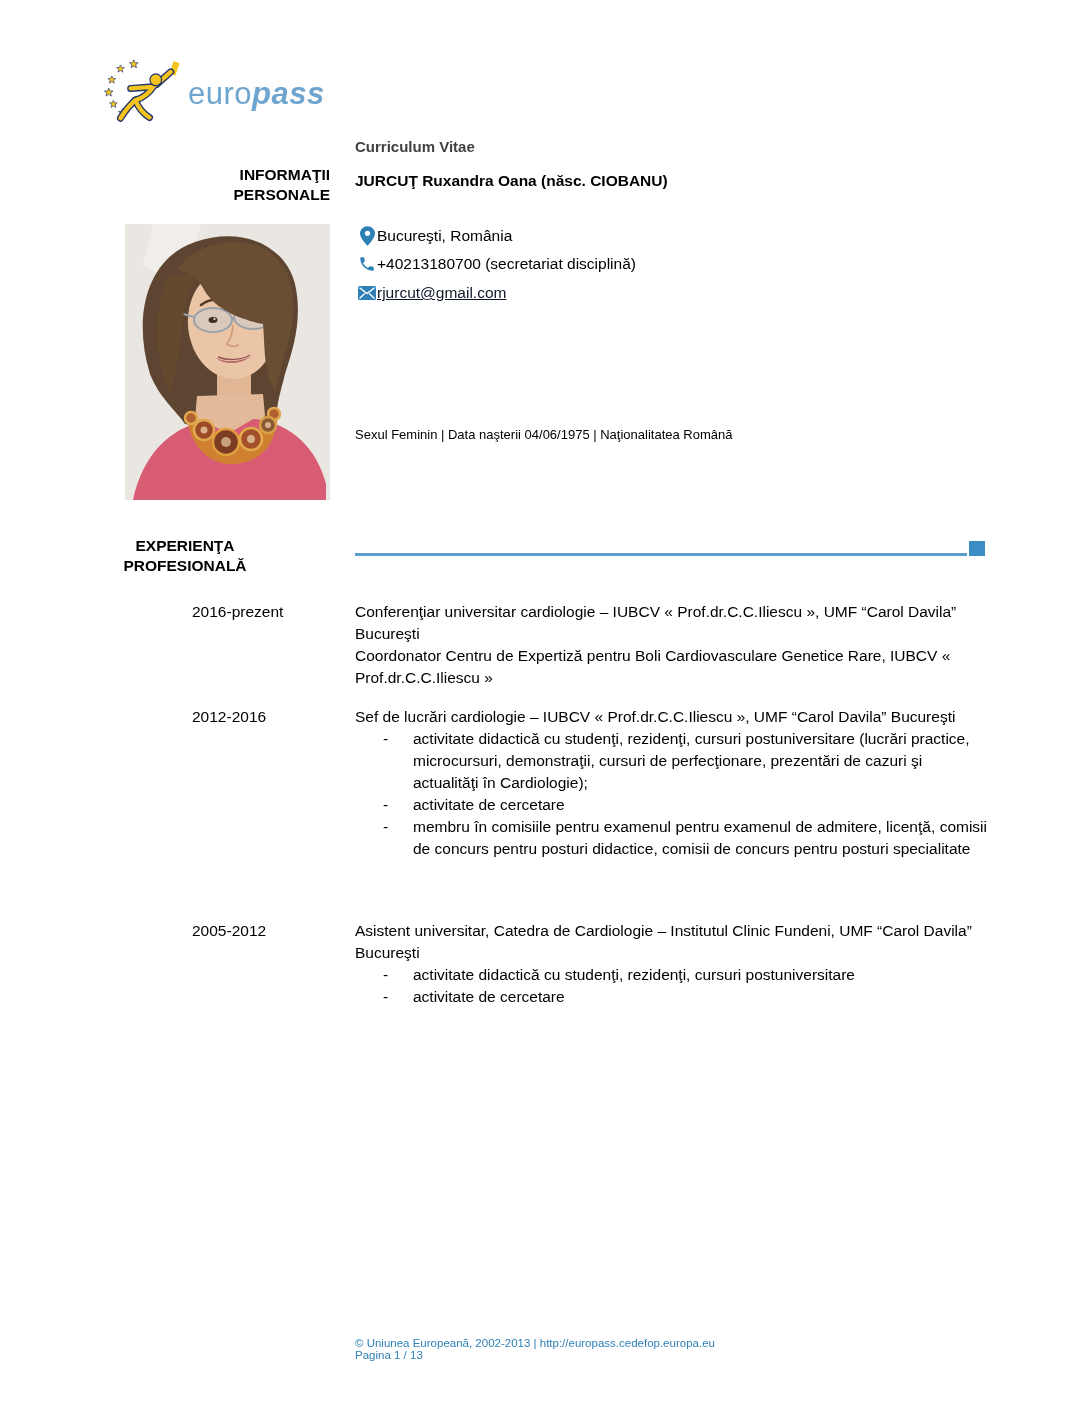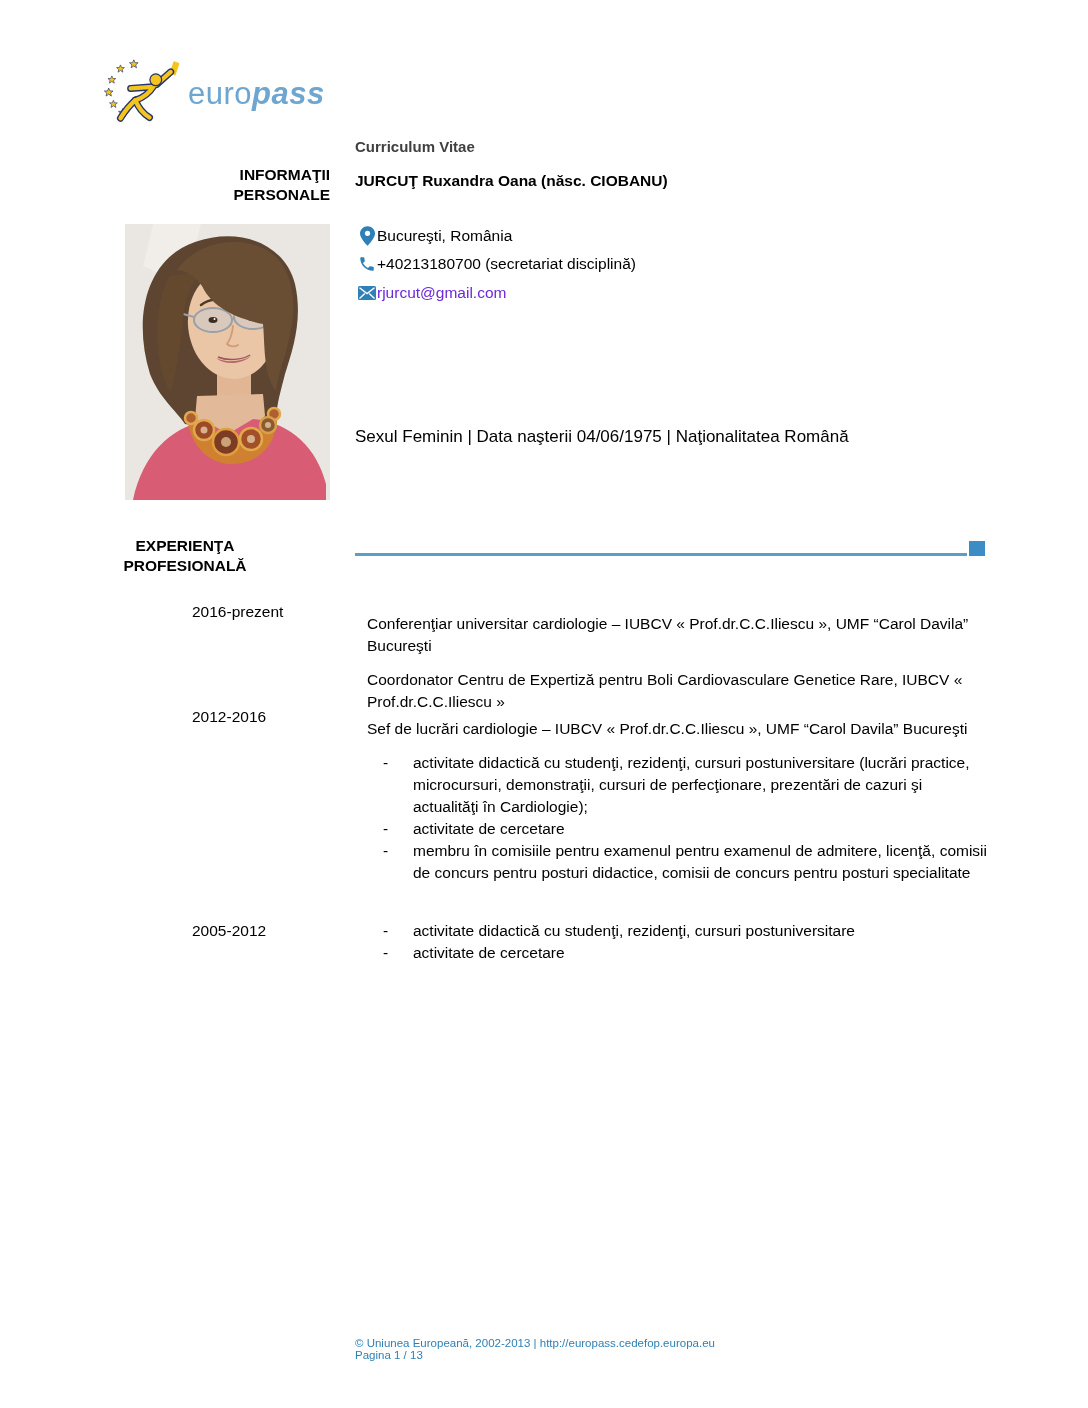--- a/index.html
+++ b/index.html
@@ -22,31 +22,31 @@
   .lbl-exp{top:536px;text-align:center;}
 
   
   .person-name{left:355px;top:172px;width:632px;font-size:15.5px;font-weight:700;}
   .photo{left:125px;top:224px;width:205px;height:276px;overflow:hidden;background:#eae6e1;}
   .contact-row{left:357px;display:flex;align-items:center;font-size:15.5px;}
   .row-loc{top:226px;}
   .row-phone{top:255px;}
   .row-mail{top:284px;}
   .c-icon{width:20px;display:flex;justify-content:center;flex:none;}
-  .email-link{color:#6d28d9;cursor:pointer;}
-  .demographics{left:355px;top:427px;font-size:17px;}
+  .email-link{color:#0f172a;text-decoration:underline;cursor:pointer;}
+  .demographics{left:355px;top:427px;font-size:13px;}
 
   
   .rule{left:355px;top:553px;width:612px;height:3px;background:#5b9dcb;}
   .rule-square{left:969px;top:541px;width:16px;height:15px;background:#3c8dc5;}
 
   
   .period{left:192px;width:150px;font-size:15.5px;line-height:22px;}
   .entry-content{left:355px;width:632px;font-size:15.5px;line-height:22px;}
-  .entry-content p{margin:12px;}
+  .entry-content p{margin:0;}
   .t-just{text-align:justify;}
   .e1{top:601px;} .e2{top:706px;} .e3{top:920px;}
   ul.bullets{margin:0;padding:0;list-style:none;}
   ul.bullets li{display:flex;padding-left:28px;}
   ul.bullets .dash{width:30px;flex:none;}
   ul.bullets .btxt{flex:1;}
 
   
   .footer{left:355px;top:1337px;width:631px;display:flex;justify-content:space-between;
           font-size:11.5px;color:#2e80b6;flex-direction:column;}
@@ -207,20 +207,21 @@
       </li>
       <li>
         <span class="dash">-</span>
         <span class="btxt t-just">membru în comisiile pentru examenul pentru examenul de admitere, licenţă, comisii de concurs pentru posturi didactice, comisii de concurs pentru posturi specialitate</span>
       </li>
     </ul>
   </div>
 
   <div class="abs period e3">2005-2012</div>
   <div class="abs entry-content e3">
+    <p>Asistent universitar, Catedra de Cardiologie – Institutul Clinic Fundeni, UMF “Carol Davila” Bucureşti</p>
     <ul class="bullets">
       <li>
         <span class="dash">-</span>
         <span class="btxt">activitate didactică cu studenţi, rezidenţi, cursuri postuniversitare</span>
       </li>
       <li>
         <span class="dash">-</span>
         <span class="btxt">activitate de cercetare</span>
       </li>
     </ul>

